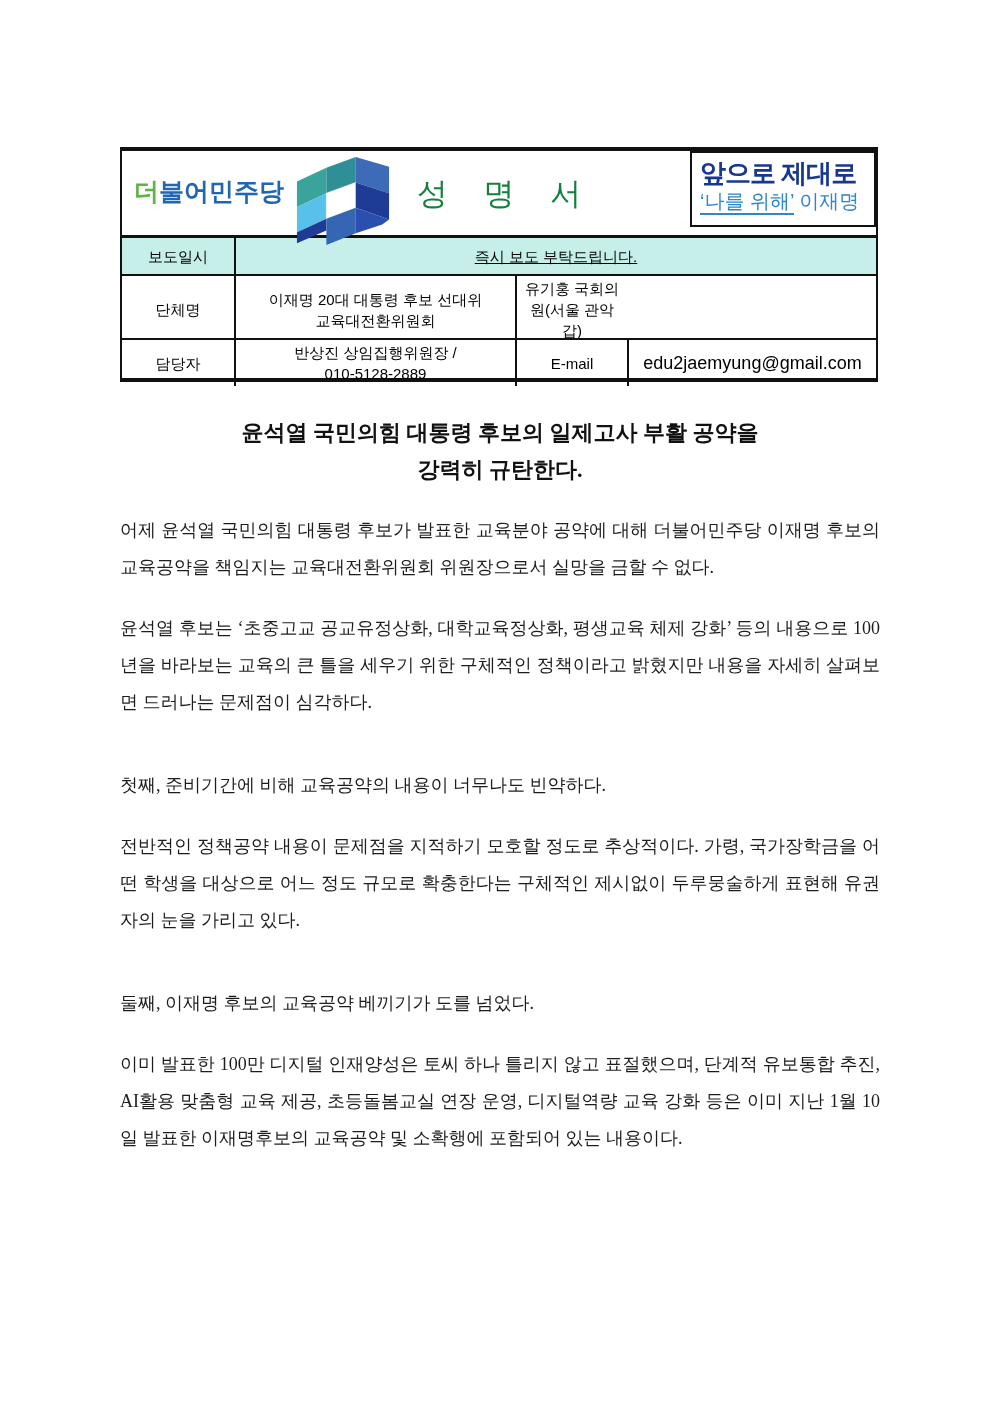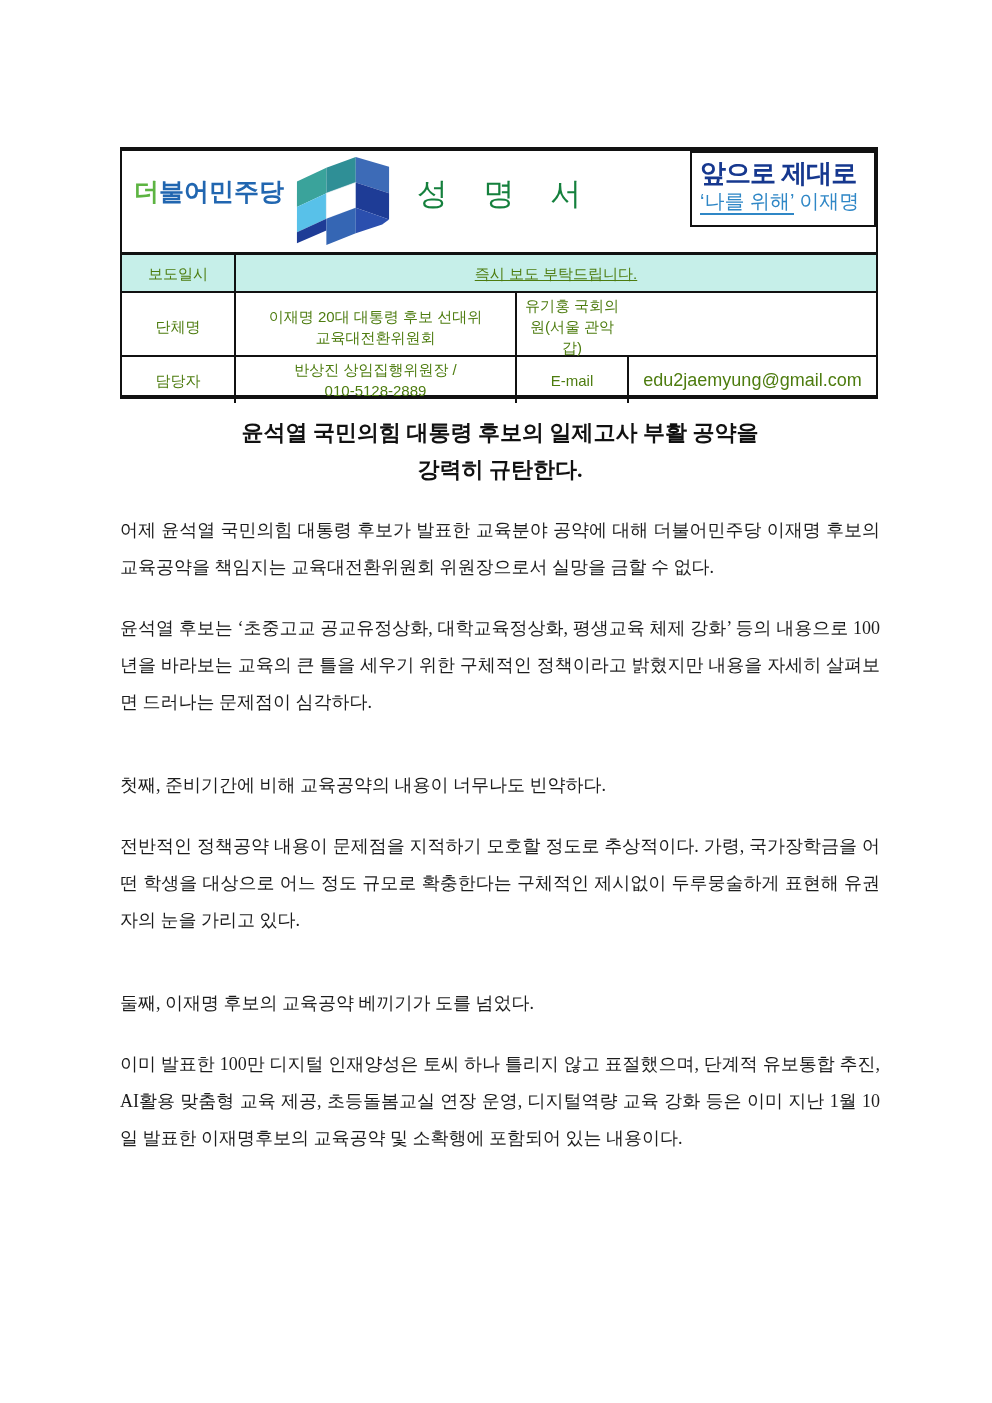--- a/index.html
+++ b/index.html
@@ -19,21 +19,21 @@
     width: 758px;
     border-left: 2px solid #111;
     border-right: 2px solid #111;
     border-top: 4px solid #111;
     border-bottom: 4px solid #111;
     background: #fff;
     font-family: "Liberation Sans", "DejaVu Sans", sans-serif;
   }
   .logo-row {
     position: relative;
-    height: 104px;
+    height: 87px;
     border-bottom: 3px solid #111;
   }
   .party-logo {
     position: absolute; left: 12px; top: 24px;
     font-weight: bold; font-size: 25px; letter-spacing: 0px;
     white-space: nowrap;
   }
   .party-flag {
     position: absolute; left: 158px; top: 1px;
     width: 128px; height: 98px;
@@ -62,21 +62,21 @@
     font-size: 20px; letter-spacing: 0px; line-height: 26px; white-space: nowrap;
   }
   .campaign-line2 .uq { border-bottom: 2px solid #2f87c6; padding-bottom: 1px; }
 
   .grid-row { display: grid; grid-template-columns: 112px 281px 112px auto; }
   .grid-row + .grid-row { border-top: 2px solid #111; }
   .cell {
     display: flex; align-items: center; justify-content: center;
     text-align: center;
     font-size: 15px; line-height: 21px;
-    color: #4d7c0f;
+    color: #000000;
     white-space: pre-line;
     padding: 2px 4px;
   }
   .cell + .cell { border-left: 2px solid #111; }
   .r1 { height: 36px; }
   .r1 .cell { background: #c6efe9; }
   .r2 { height: 64px; }
   .r3 { height: 40px; }
   .span3 { grid-column: 2 / 5; text-decoration: underline; }
 

